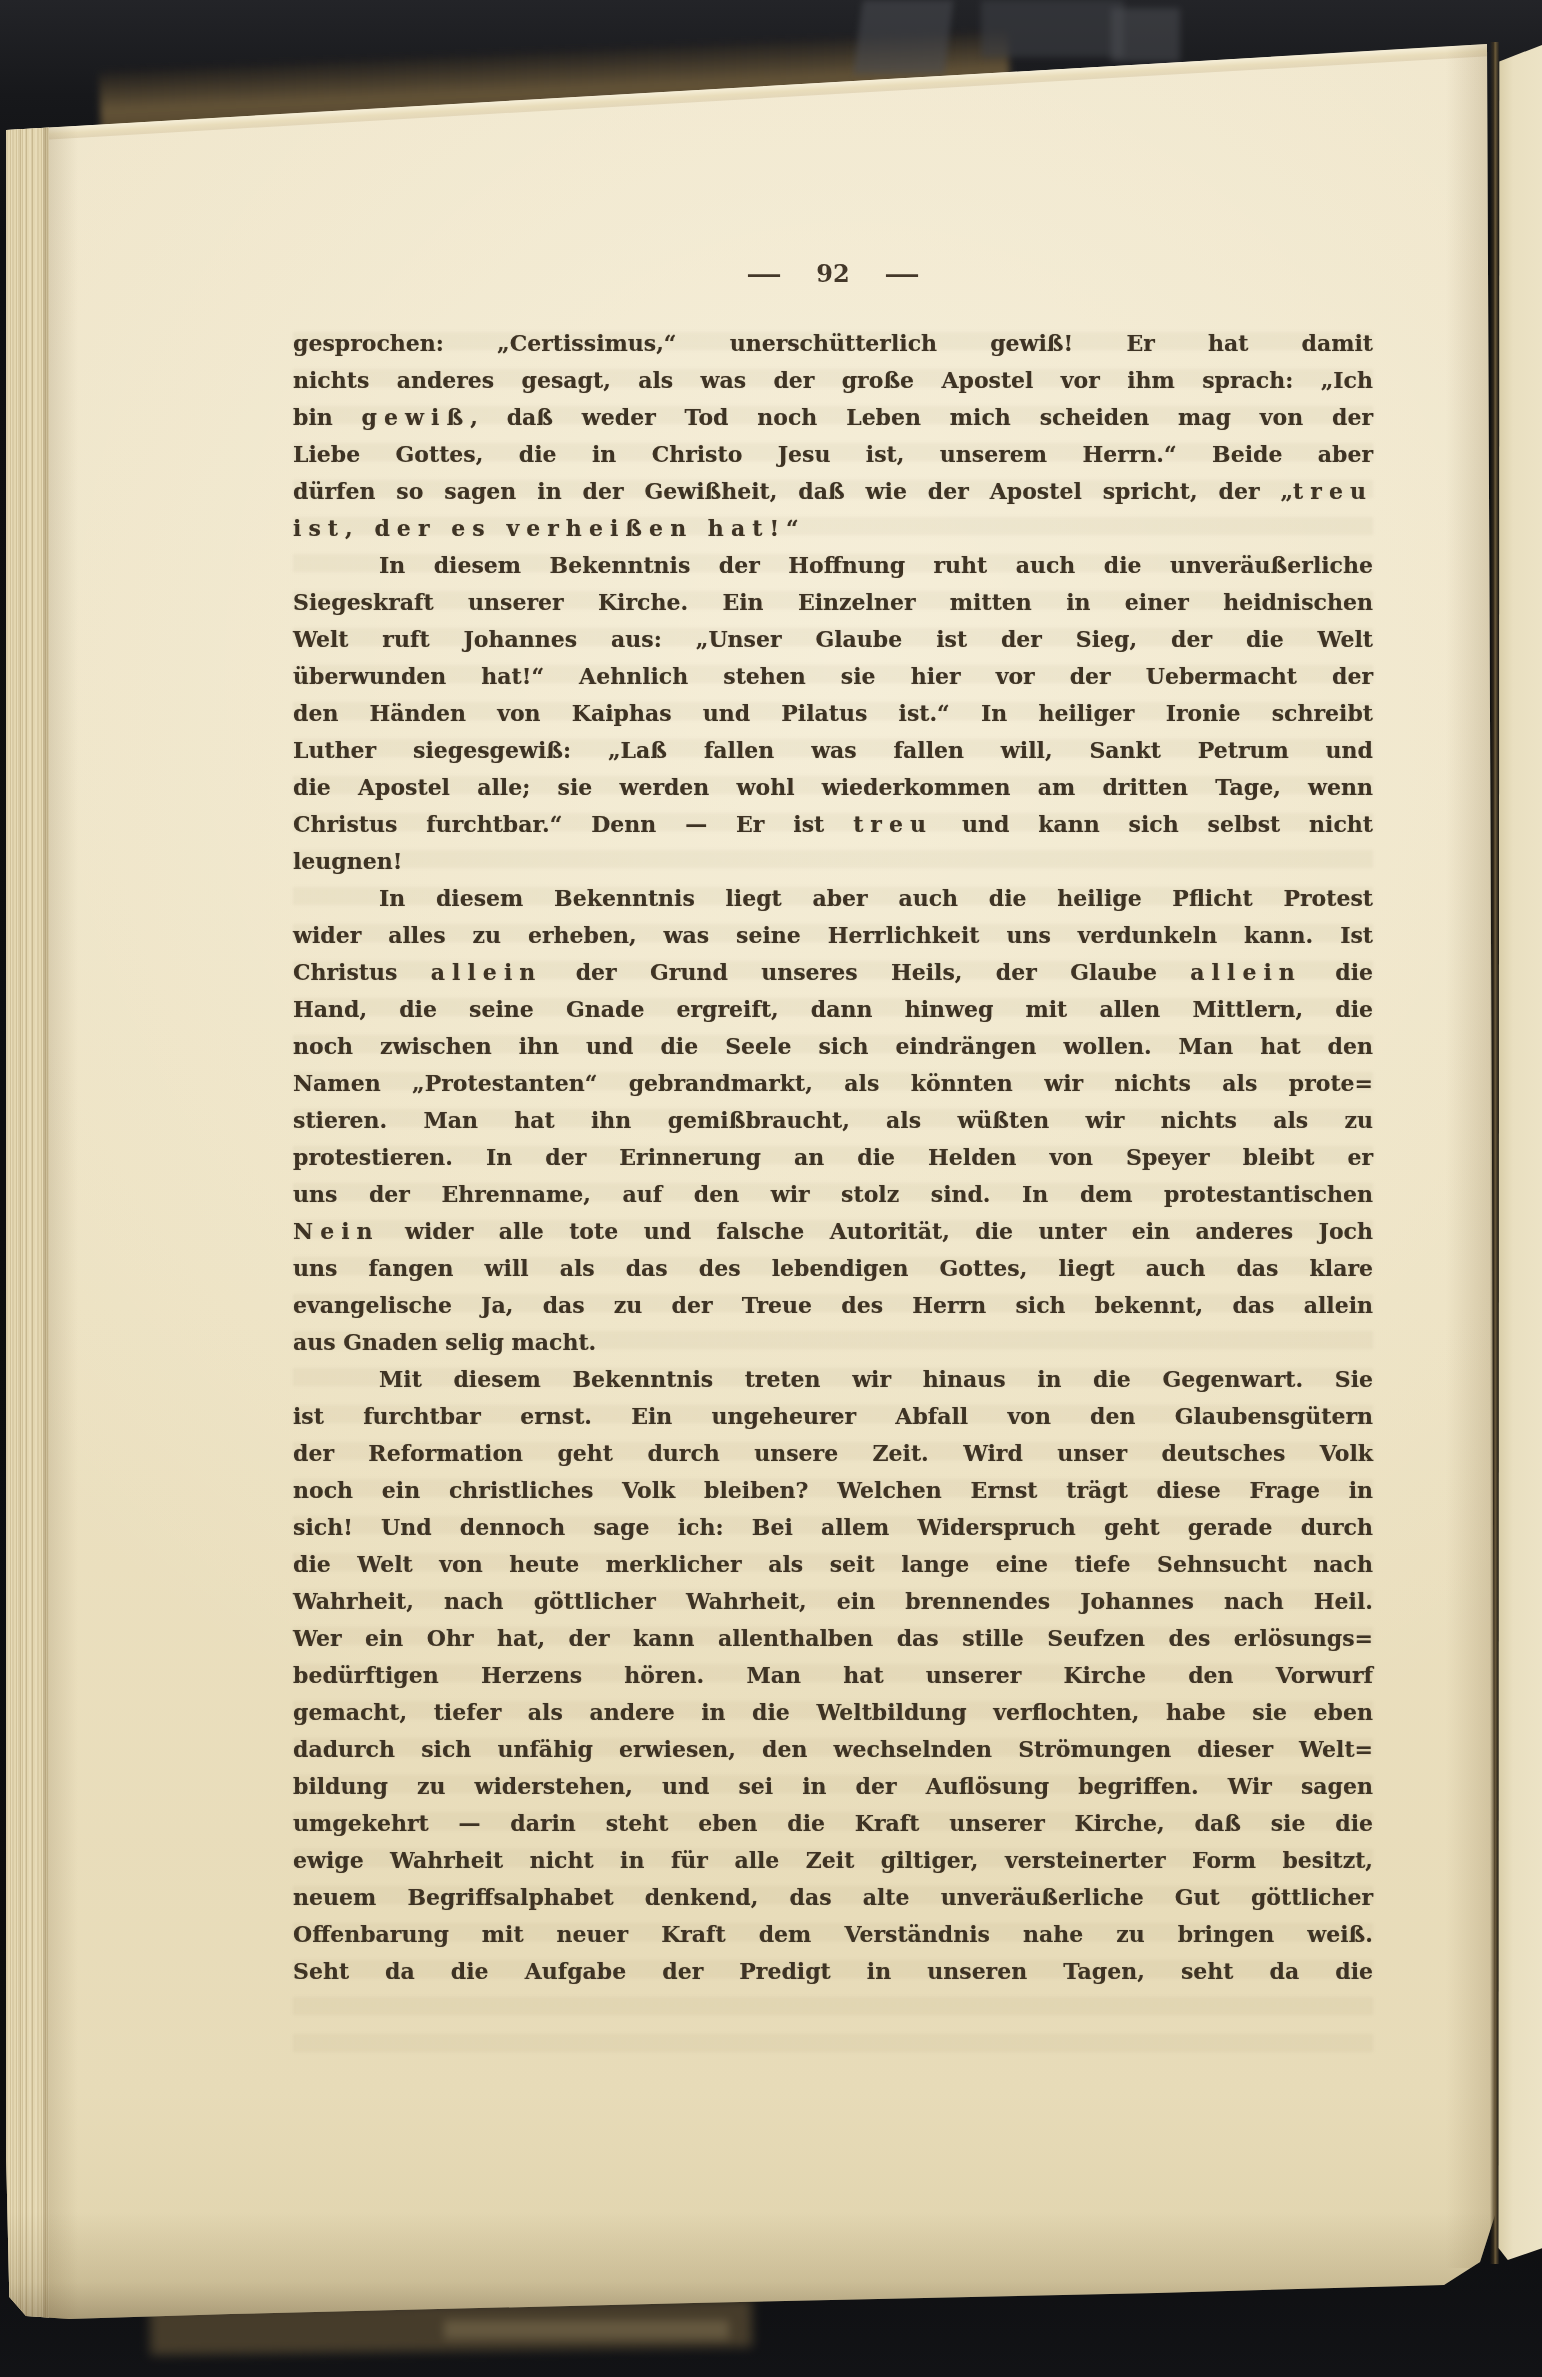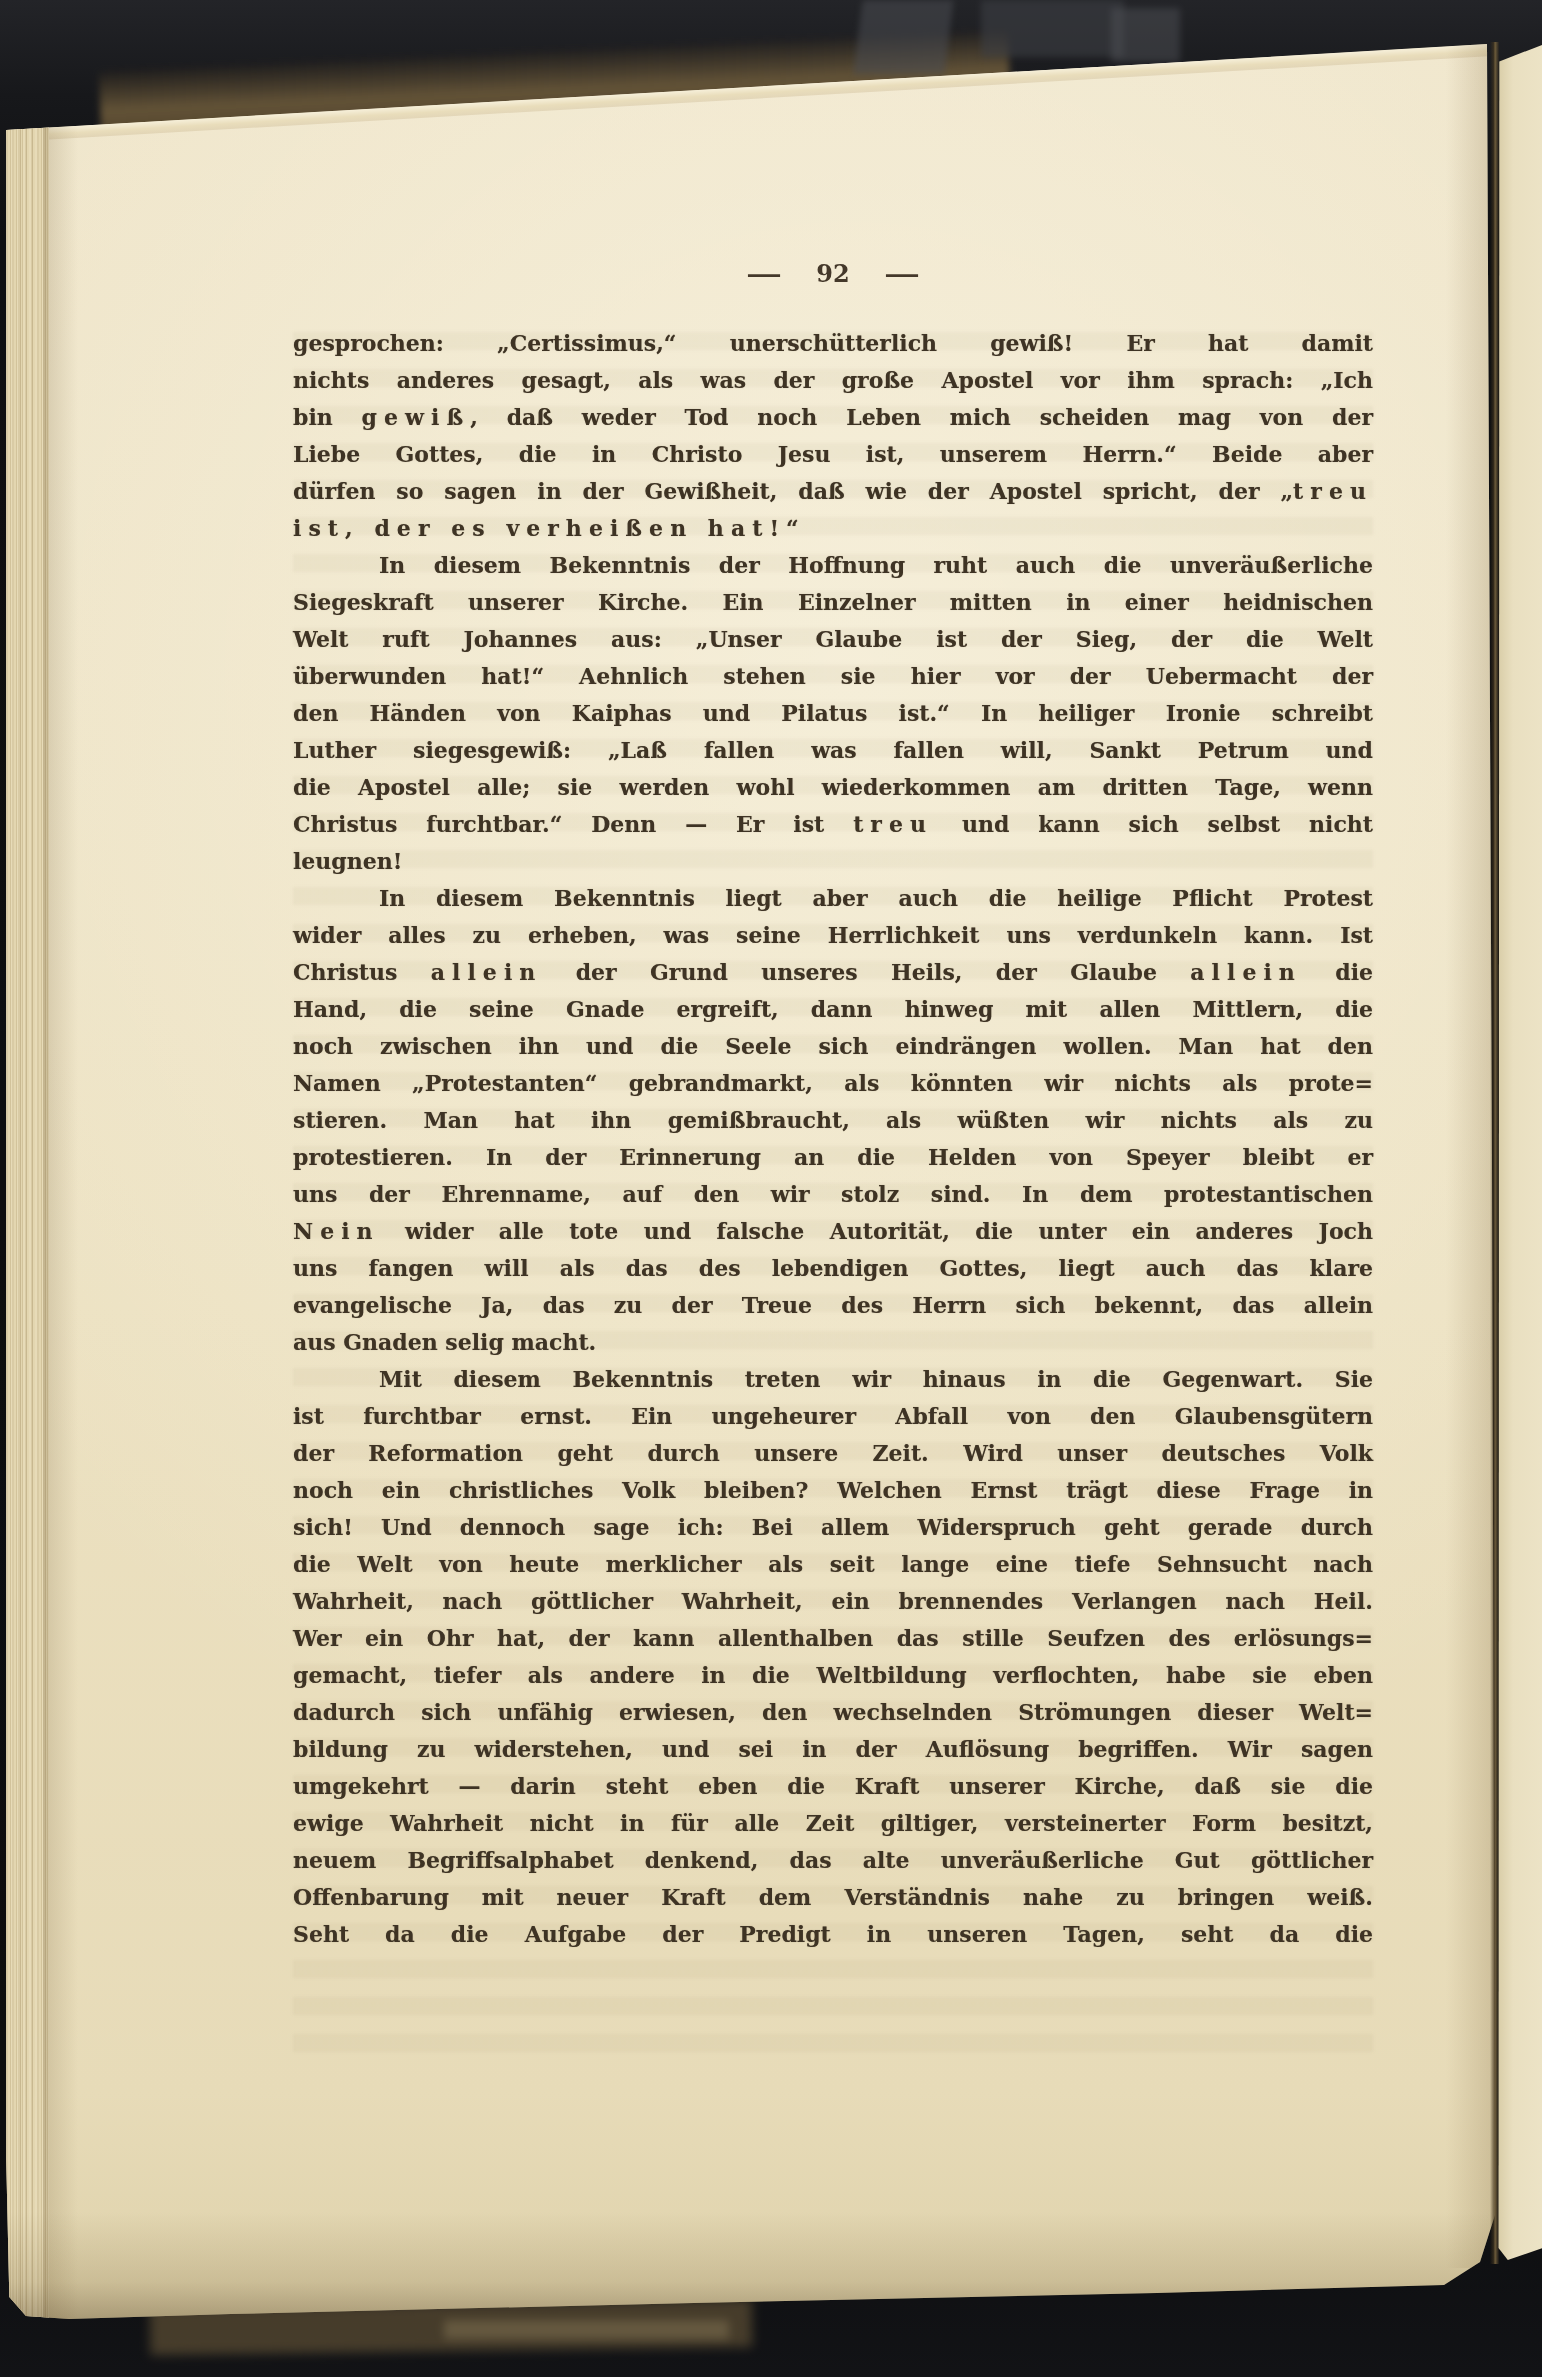--- a/index.html
+++ b/index.html
@@ -113,22 +113,23 @@
         <div class="tl"><span class="sp">Nein</span><span> wider alle tote und falsche Autorität, die unter ein anderes Joch</span></div>
         <div class="tl"><span>uns fangen will als das des lebendigen Gottes, liegt auch das klare</span></div>
         <div class="tl"><span>evangelische Ja, das zu der Treue des Herrn sich bekennt, das allein</span></div>
         <div class="tl end"><span>aus Gnaden selig macht.</span></div>
         <div class="tl ind"><span>Mit diesem Bekenntnis treten wir hinaus in die Gegenwart.  Sie</span></div>
         <div class="tl"><span>ist furchtbar ernst.  Ein ungeheurer Abfall von den Glaubensgütern</span></div>
         <div class="tl"><span>der Reformation geht durch unsere Zeit.  Wird unser deutsches Volk</span></div>
         <div class="tl"><span>noch ein christliches Volk bleiben?  Welchen Ernst trägt diese Frage in</span></div>
         <div class="tl"><span>sich!  Und dennoch sage ich: Bei allem Widerspruch geht gerade durch</span></div>
         <div class="tl"><span>die Welt von heute merklicher als seit lange eine tiefe Sehnsucht nach</span></div>
-        <div class="tl"><span>Wahrheit, nach göttlicher Wahrheit, ein brennendes Verlangen nach Heil.</span></div>
+        <div class="tl"><span>Wahrheit, nach göttlicher Wahrheit, ein brennendes Johannes nach Heil.</span></div>
         <div class="tl"><span>Wer ein Ohr hat, der kann allenthalben das stille Seufzen des erlösungs=</span></div>
+        <div class="tl"><span>bedürftigen Herzens hören.  Man hat unserer Kirche den Vorwurf</span></div>
         <div class="tl"><span>gemacht, tiefer als andere in die Weltbildung verflochten, habe sie eben</span></div>
         <div class="tl"><span>dadurch sich unfähig erwiesen, den wechselnden Strömungen dieser Welt=</span></div>
         <div class="tl"><span>bildung zu widerstehen, und sei in der Auflösung begriffen.  Wir sagen</span></div>
         <div class="tl"><span>umgekehrt — darin steht eben die Kraft unserer Kirche, daß sie die</span></div>
         <div class="tl"><span>ewige Wahrheit nicht in für alle Zeit giltiger, versteinerter Form besitzt,</span></div>
         <div class="tl"><span>neuem Begriffsalphabet denkend, das alte unveräußerliche Gut göttlicher</span></div>
         <div class="tl"><span>Offenbarung mit neuer Kraft dem Verständnis nahe zu bringen weiß.</span></div>
         <div class="tl"><span>Seht da die Aufgabe der Predigt in unseren Tagen, seht da die</span></div>
       </div>
   </div>

